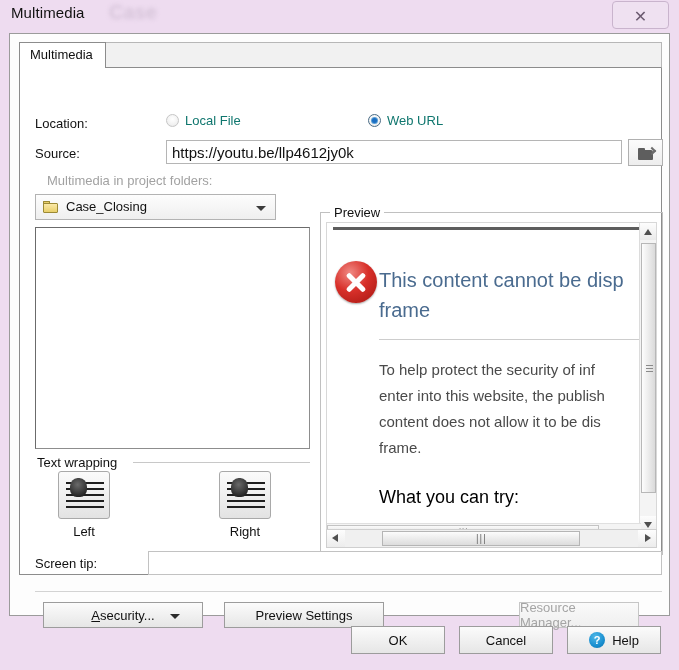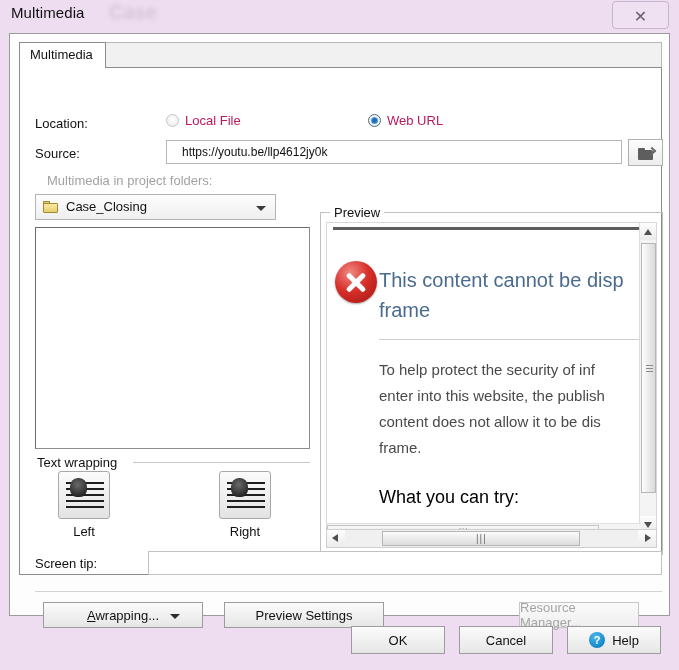--- a/index.html
+++ b/index.html
@@ -77,21 +77,21 @@
   }
 
   .lbl { font-size: 13px; color: #111; }
   .lbl-dim { font-size: 13px; color: #a2a2a2; margin-left: 12px; }
 
   
   #location-label { position: absolute; left: 15px; top: 49px; }
   .radio-wrap {
     position: absolute; top: 46px;
     display: flex; align-items: center; gap: 6px;
-    font-size: 13px; color: #be185d;
+    font-size: 13px; color: #0f766e;
   }
   #radio-local { left: 146px; }
   #radio-web { left: 348px; }
   .radio {
     width: 13px; height: 13px; border-radius: 50%;
     border: 1px solid #9aa0a6;
     background: radial-gradient(circle at 50% 38%, #ffffff 0%, #f2f2f2 60%, #e2e2e2 100%);
     position: relative; flex: none;
   }
   .radio.off { border-color: #c6c6c6; }
@@ -103,22 +103,22 @@
     box-shadow: 0 0 0 1px #5a9fd6;
   }
 
   
   #source-label { position: absolute; left: 15px; top: 79px; }
   #source-input {
     position: absolute; left: 146px; top: 73px;
     width: 456px; height: 24px;
     border: 1px solid #b5b5b5;
     background: #ffffff;
-    font-size: 12px; color: #111;
-    padding: 2px 15px;
+    font-size: 15px; color: #111;
+    padding: 2px 5px;
     font-family: "Liberation Sans", sans-serif;
   }
   #browse-btn {
     position: absolute; left: 608px; top: 72px; width: 35px; height: 27px;
     background: linear-gradient(#fcfcfc, #ededed);
     border: 1px solid #b0b0b0;
   }
   #browse-btn .folder {
     position: absolute; left: 9px; top: 8px; width: 18px; height: 12px;
   }
@@ -511,21 +511,21 @@
       <div class="arr right">
           <span class="tri"></span>
         </div>
     </div>
 
     <div id="tip-label" class="lbl">Screen tip:</div>
     <input id="tip-input" type="text" value="" style="">
     <div id="tip-rule"></div>
 
     <div class="btn" id="btn-appearance">
-      <span class="ap-text"><u>A</u><span>wrapping...</span></span>
+      <span class="ap-text"><u>A</u><span>security...</span></span>
       <span class="ap-arrow"></span>
     </div>
     <div class="btn" id="btn-playback">Preview Settings</div>
     <div class="btn disabled" id="btn-resource">Resource Manager...</div>
 
   </div>
 </div>
 
 <div class="btn" id="btn-ok">OK</div>
 <div class="btn" id="btn-cancel">Cancel</div>

